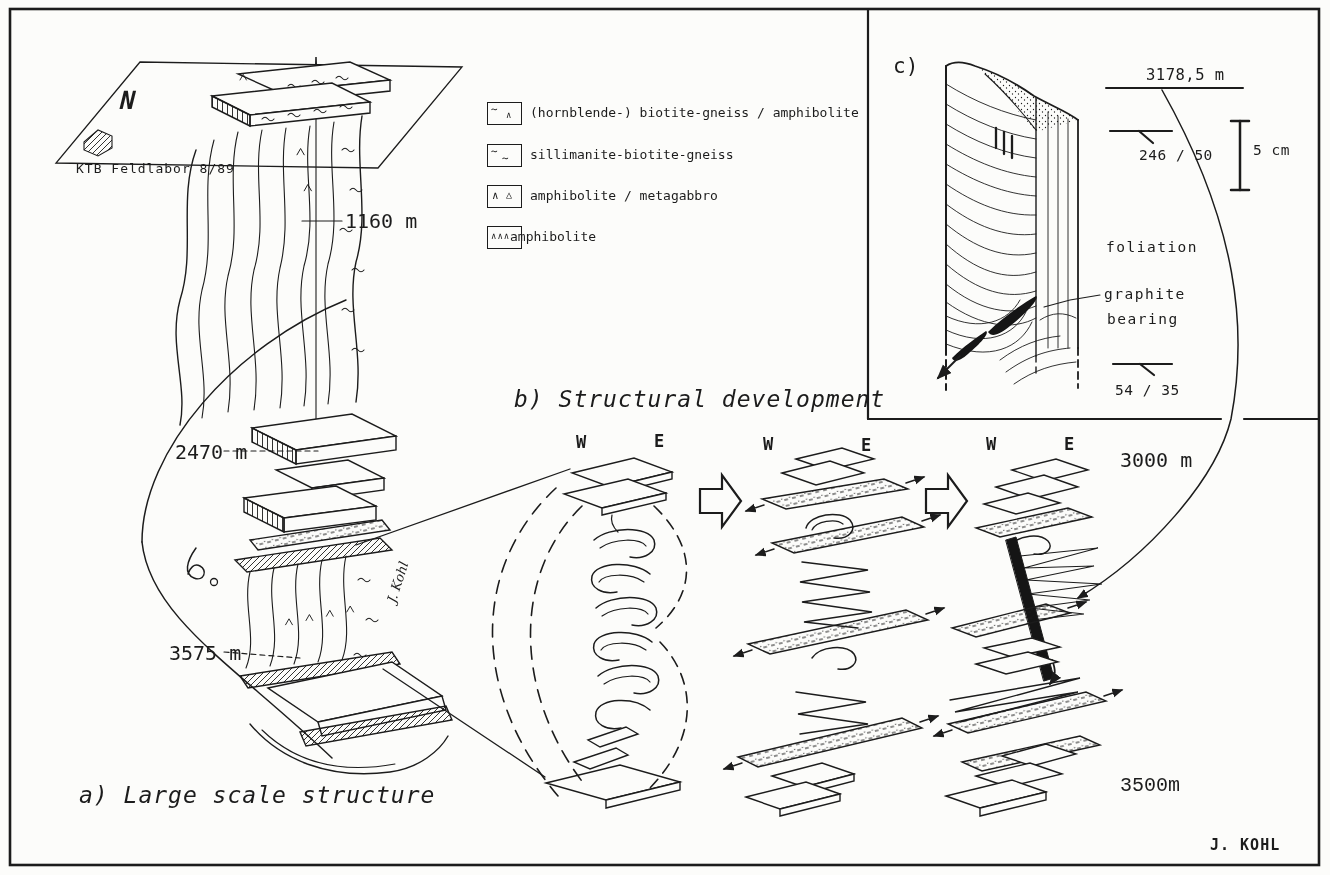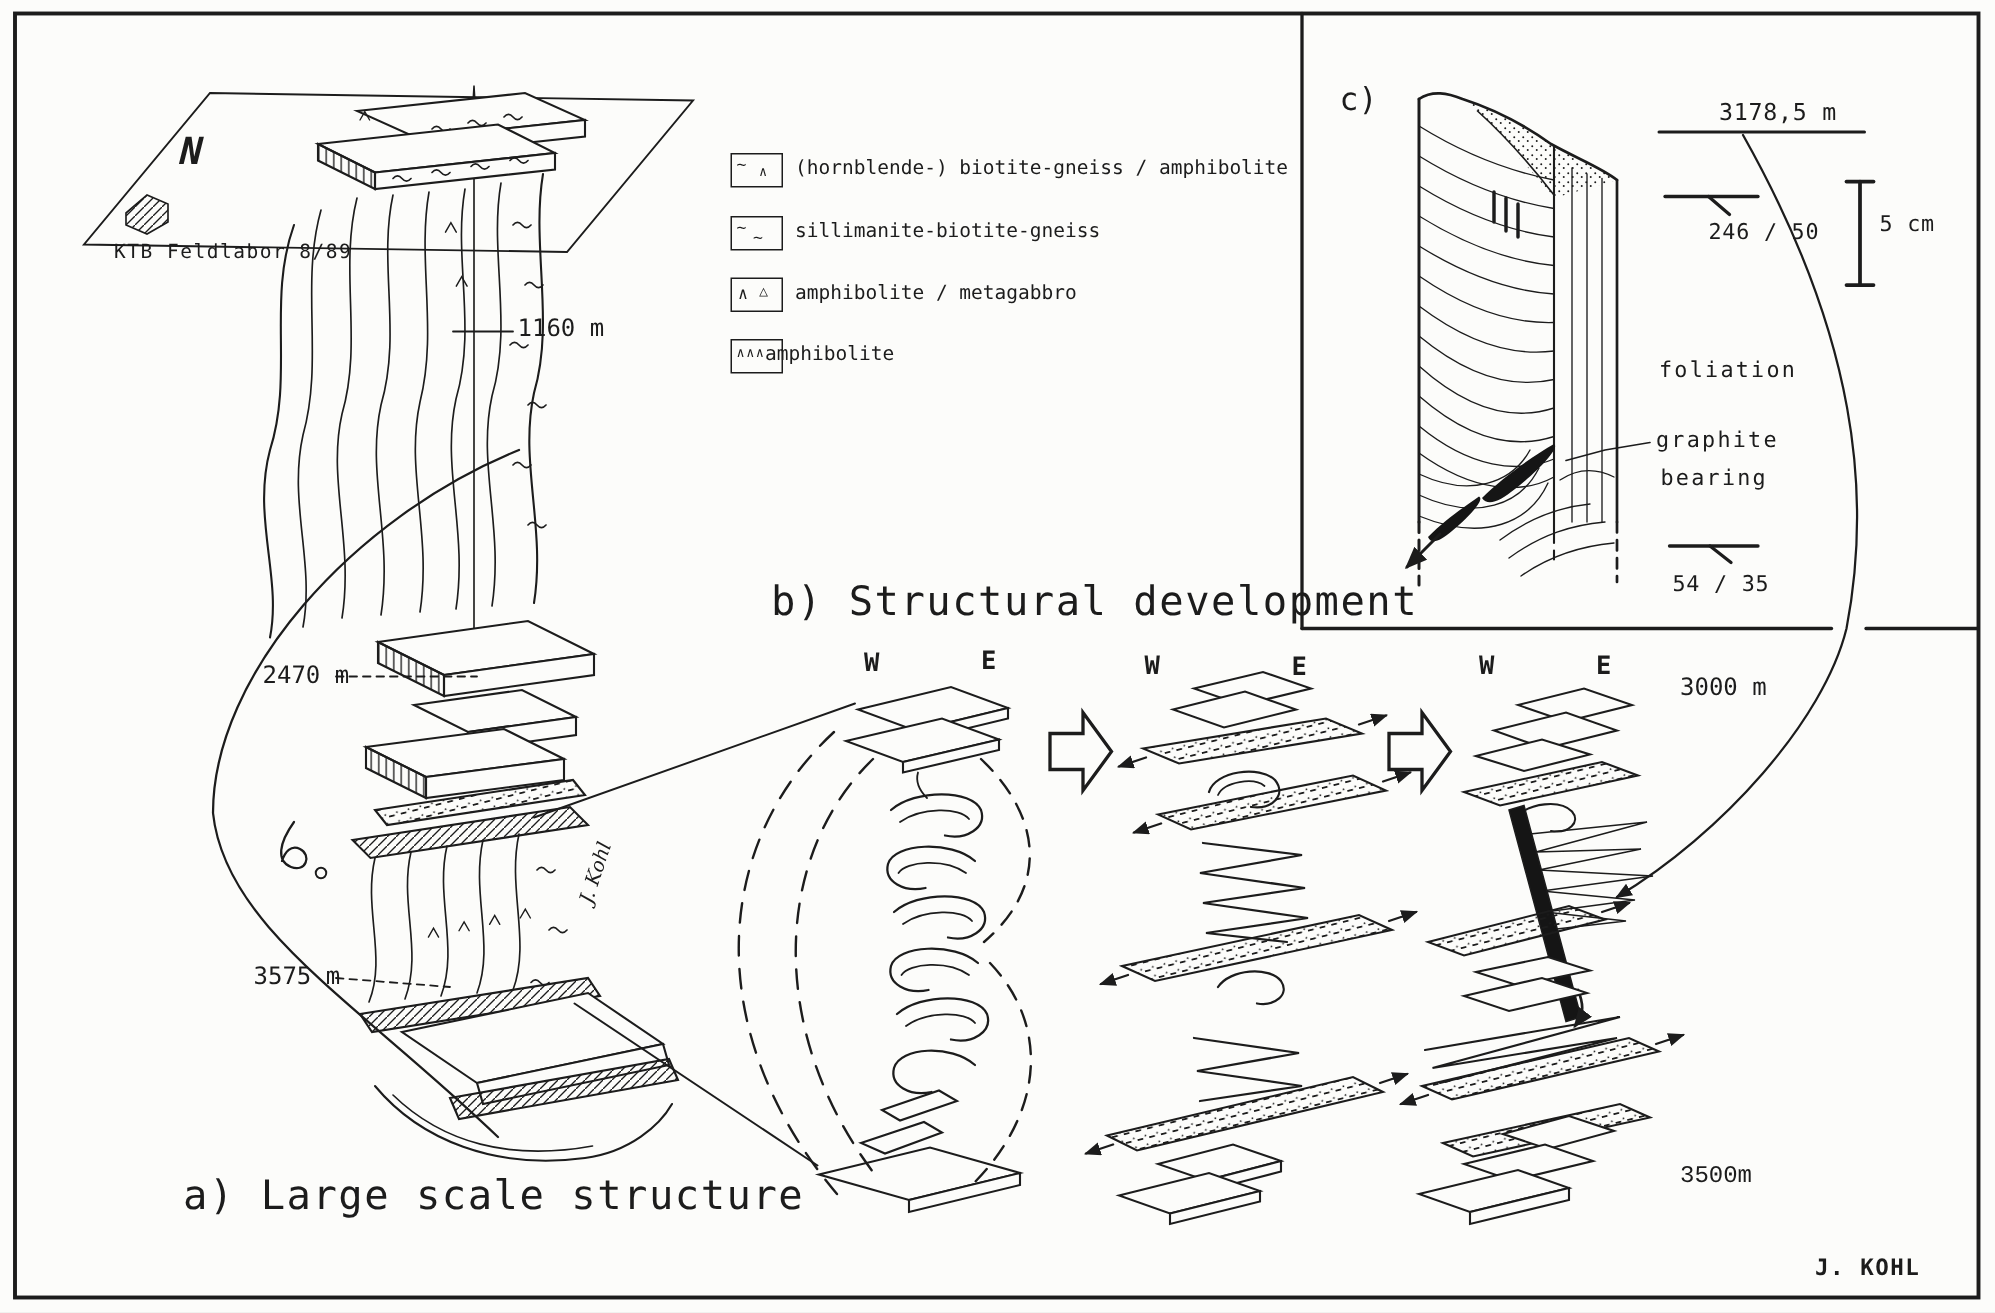--- a/index.html
+++ b/index.html
@@ -1,22 +1,22 @@
 <!DOCTYPE html>
 <html><head>
 <meta charset="utf-8">
 <style>
   html,body{margin:0;padding:0;background:#e9e9e6;}
   #page{position:relative;width:1330px;height:875px;background:#fcfcfa;overflow:hidden;
         font-family:"DejaVu Sans Mono",monospace;color:#1c1c1c;}
   #art{position:absolute;left:0;top:0;}
   .t{position:absolute;white-space:nowrap;color:#1c1c1c;line-height:1;}
-  .h{font-size:27px;letter-spacing:1px;}
+  .h{font-size:23px;letter-spacing:1px;font-style:italic;}
   .we{font-size:17px;font-weight:bold;}
-  .depth{font-size:16px;}
+  .depth{font-size:20px;}
   .meas{font-size:14.5px;letter-spacing:0.5px;text-align:right;}
   .ann{font-size:14.5px;letter-spacing:1.5px;}
   .legend-label{font-size:13px;}
   .swatch{position:absolute;width:33px;height:21px;border:1.8px solid #1c1c1c;background:#fcfcfa;}
   .swatch span{position:absolute;font-size:11px;line-height:1;}
   .sig{font-family:"DejaVu Serif",serif;font-style:italic;font-size:13px;
        transform:rotate(-72deg);transform-origin:left top;}
   .north{font-size:25px;font-weight:bold;transform:skewX(-14deg);}
 </style>
 </head>
@@ -306,21 +306,21 @@
         <path d="M1231 190 H1249"></path>
   </g>
 </svg>
 
 <div class="t north" style="left:120px;top:88px;">N</div>
 <div class="t" style="left:76px;top:162px;font-size:13px;letter-spacing:1px;">KTB Feldlabor 8/89</div>
 <div class="t depth" style="left:345px;top:211px;">1160 m</div>
 <div class="t depth" style="left:175px;top:442px;">2470 m</div>
 <div class="t depth" style="left:169px;top:643px;">3575 m</div>
 <div class="t sig" style="left:385px;top:600px;">J. Kohl</div>
-<div class="t h" style="left:79px;top:784px;margin-left:43px;">a) Large scale structure</div>
+<div class="t h" style="left:79px;top:784px;">a) Large scale structure</div>
 
 <div class="swatch" style="left:487px;top:102px;">
   <span style="left:3px;top:1px;">∼</span>
   <span style="left:18px;top:8px;font-size:9px;">∧</span>
 </div>
 <div class="t legend-label" style="left:530px;top:106px;">(hornblende-) biotite-gneiss / amphibolite</div>
 
 <div class="swatch" style="left:487px;top:144px;">
   <span style="left:3px;top:1px;">∼</span>
   <span style="left:14px;top:8px;">∼</span>

